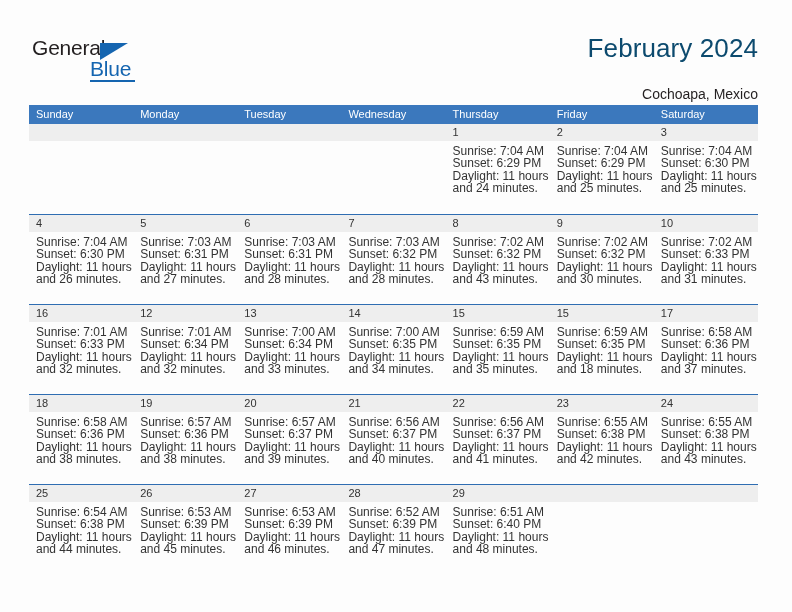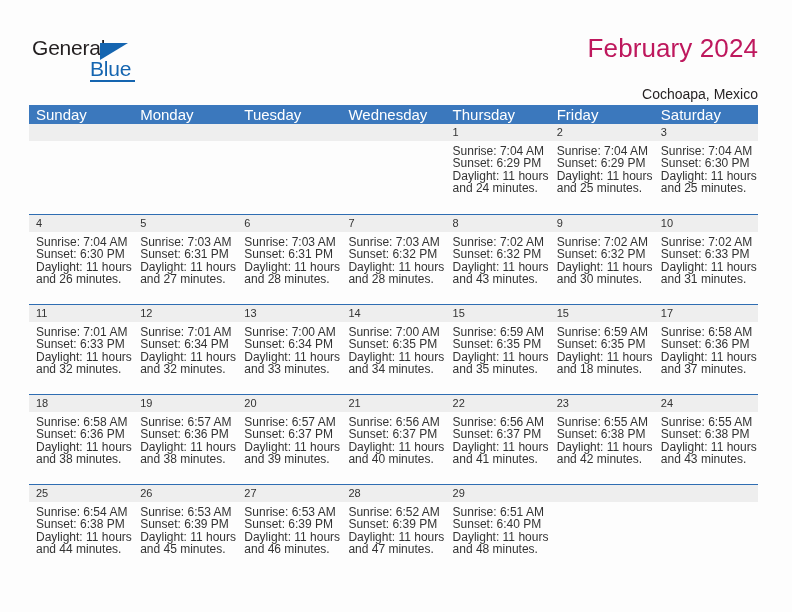--- a/index.html
+++ b/index.html
@@ -66,21 +66,21 @@
   }
 
   .title-block {
     position: absolute;
     right: 34px;
     top: 32px;
     text-align: right;
   }
   .cal-title {
     font-size: 26px;
-    color: #be185d;
+    color: #0c4a6e;
     font-weight: normal;
     line-height: 32px;
     letter-spacing: 0.1px;
   }
   .cal-sub {
     font-size: 14px;
     color: #231f20;
     line-height: 20px;
     margin-top: 20px;
   }
@@ -93,21 +93,21 @@
     width: 729px;
   }
   .dow-row {
     display: flex;
     width: 729px;
     height: 19px;
     background: #3b78bd;
   }
   .dow {
     flex: 1 1 0;
-    font-size: 15px;
+    font-size: 11px;
     color: #ffffff;
     line-height: 19px;
     padding-left: 7px;
     overflow: hidden;
     white-space: nowrap;
   }
   .week {
     display: flex;
     width: 729px;
     height: 90px;
@@ -270,21 +270,21 @@
             <div class="cell-body">
               <div>Sunrise: 7:02 AM</div>
               <div>Sunset: 6:33 PM</div>
               <div>Daylight: 11 hours</div>
               <div>and 31 minutes.</div>
             </div>
           </div>
         </div>
         <div class="week">
           <div class="cell">
-            <div class="cell-date">11</div>
+            <div class="cell-date">16</div>
             <div class="cell-body">
               <div>Sunrise: 7:01 AM</div>
               <div>Sunset: 6:33 PM</div>
               <div>Daylight: 11 hours</div>
               <div>and 32 minutes.</div>
             </div>
           </div>
           <div class="cell">
             <div class="cell-date">12</div>
             <div class="cell-body">

